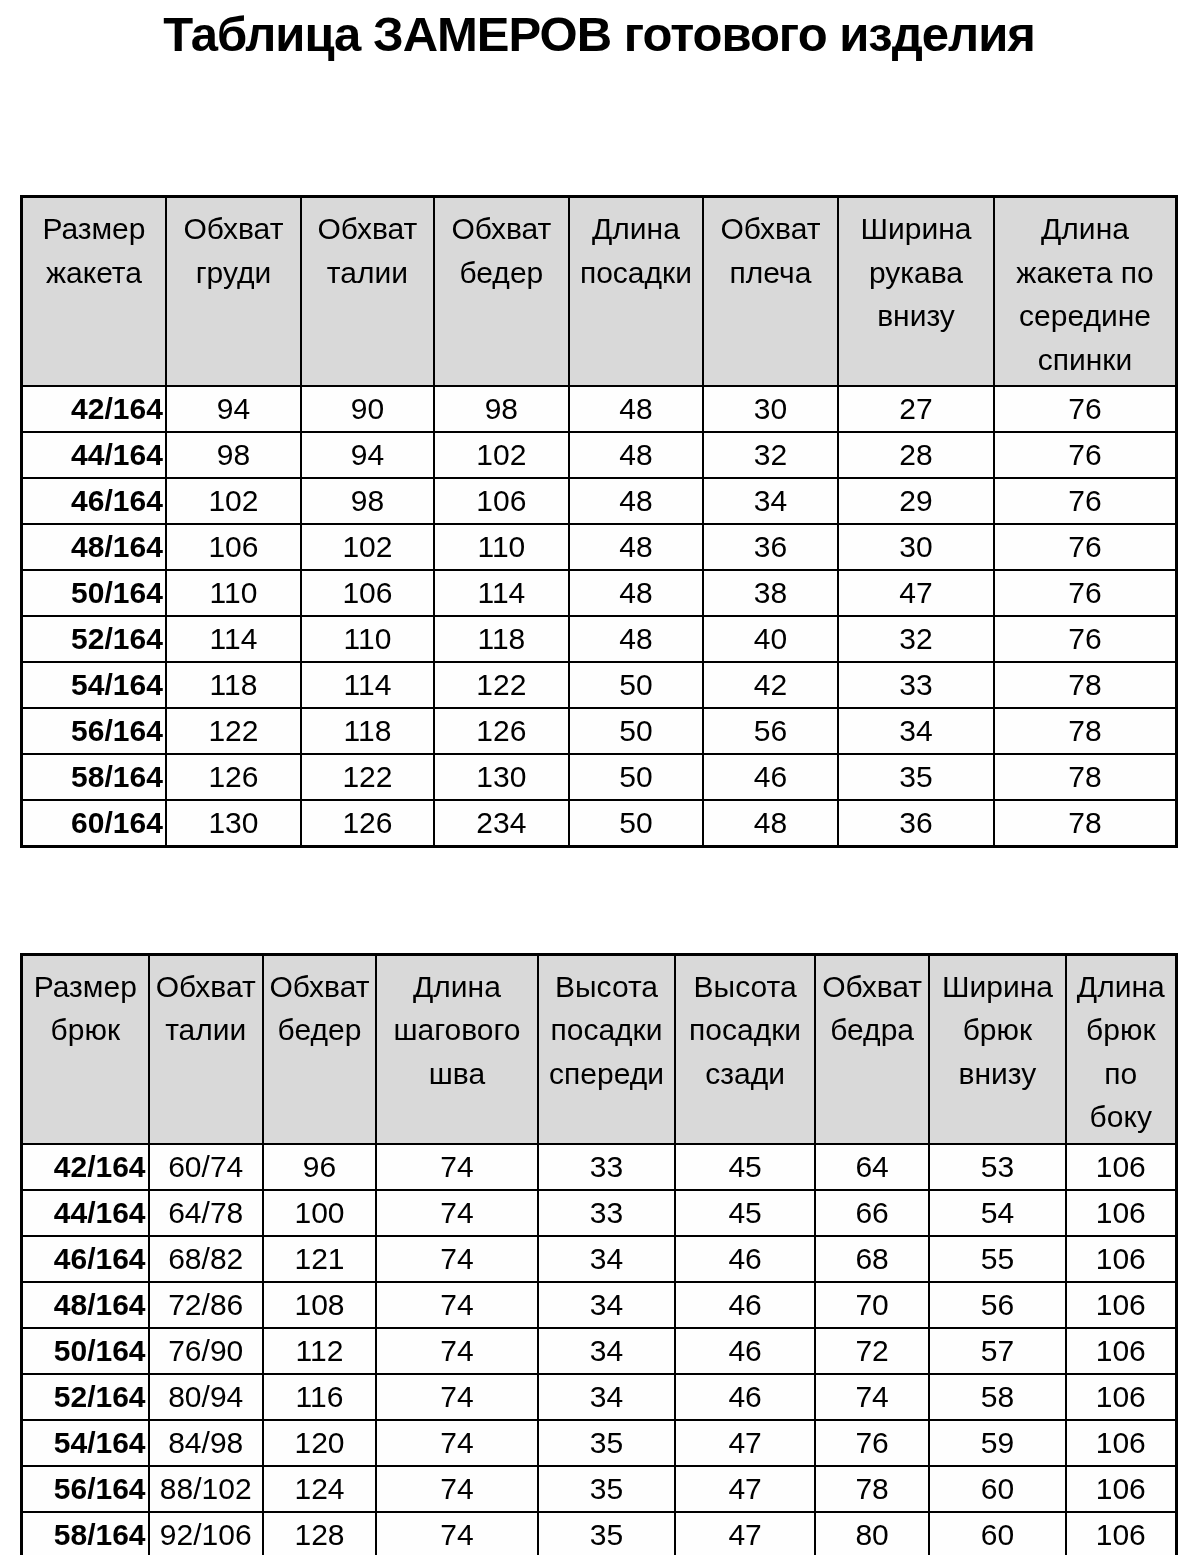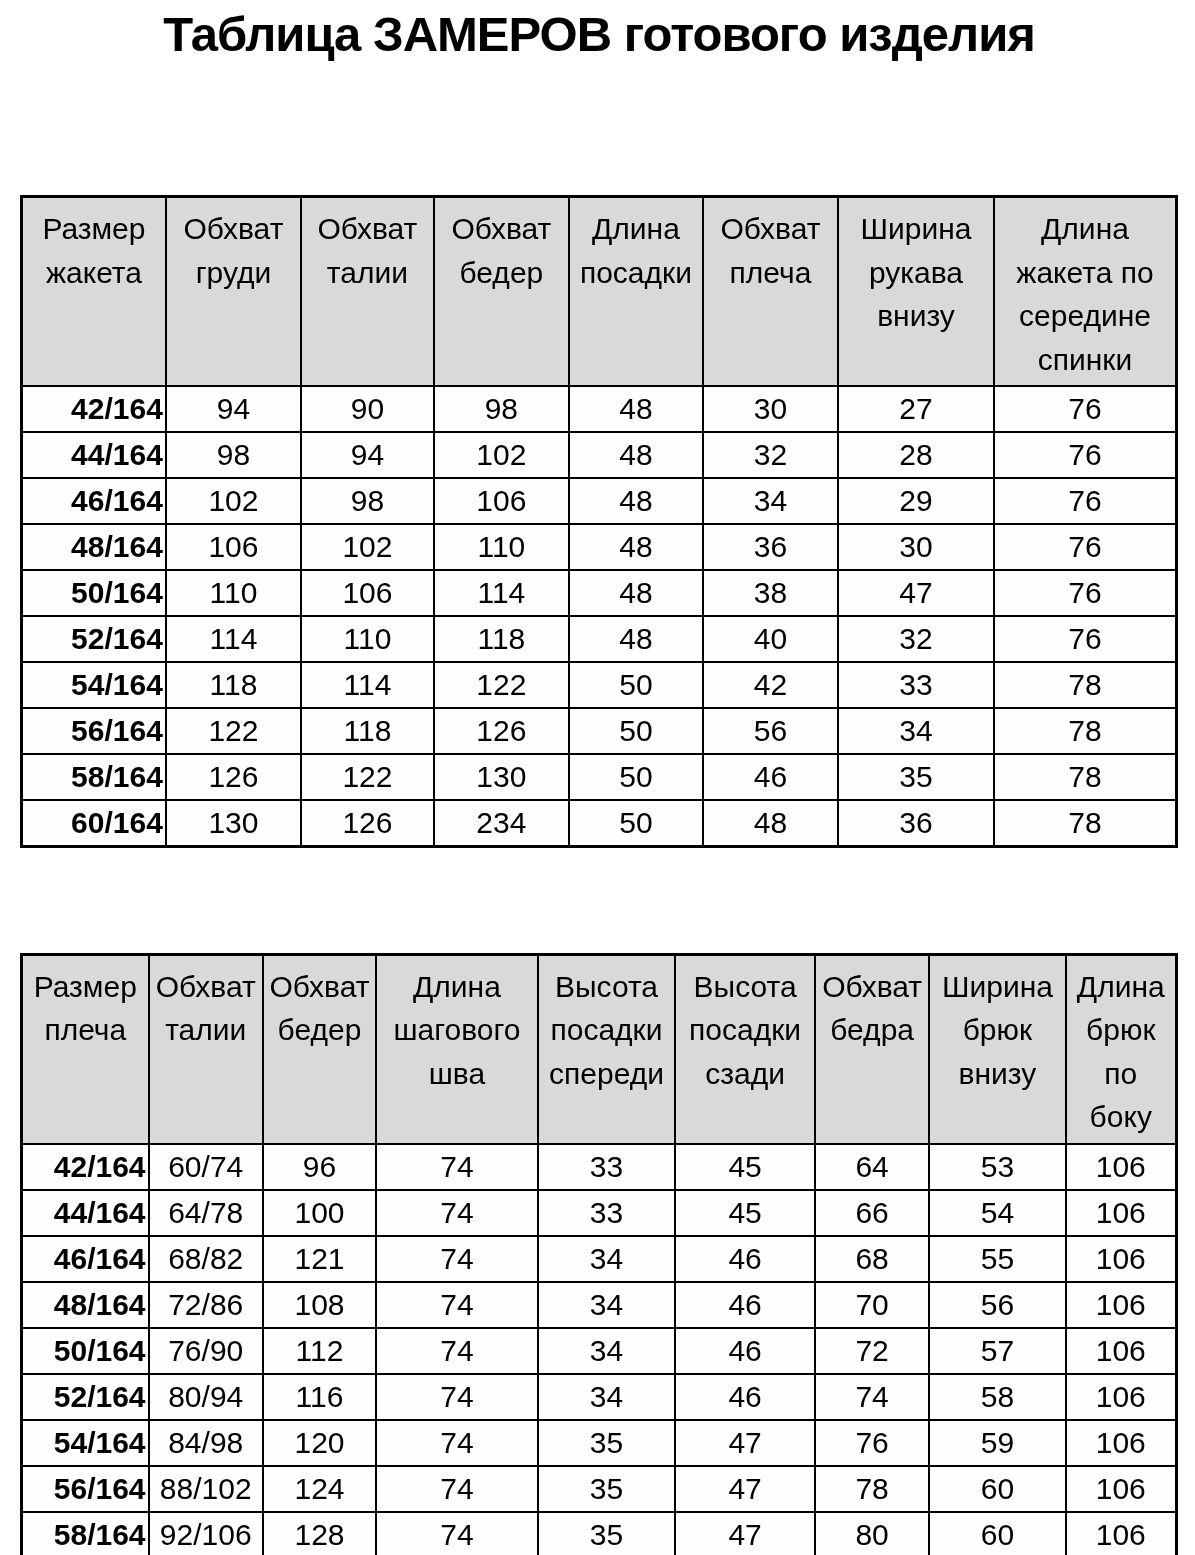--- a/index.html
+++ b/index.html
@@ -208,21 +208,21 @@
           <col style="width: 9.8%;">
           <col style="width: 14%;">
           <col style="width: 11.9%;">
           <col style="width: 12.1%;">
           <col style="width: 9.9%;">
           <col style="width: 11.8%;">
           <col style="width: 9.6%;">
         </colgroup>
         <thead>
           <tr>
-            <th>Размер плеча</th>
+            <th>Размер брюк</th>
             <th>Обхват талии</th>
             <th>Обхват бедер</th>
             <th>Длина шагового шва</th>
             <th>Высота посадки спереди</th>
             <th>Высота посадки сзади</th>
             <th>Обхват бедра</th>
             <th>Ширина брюк внизу</th>
             <th>Длина брюк по боку</th>
           </tr>
         </thead>

